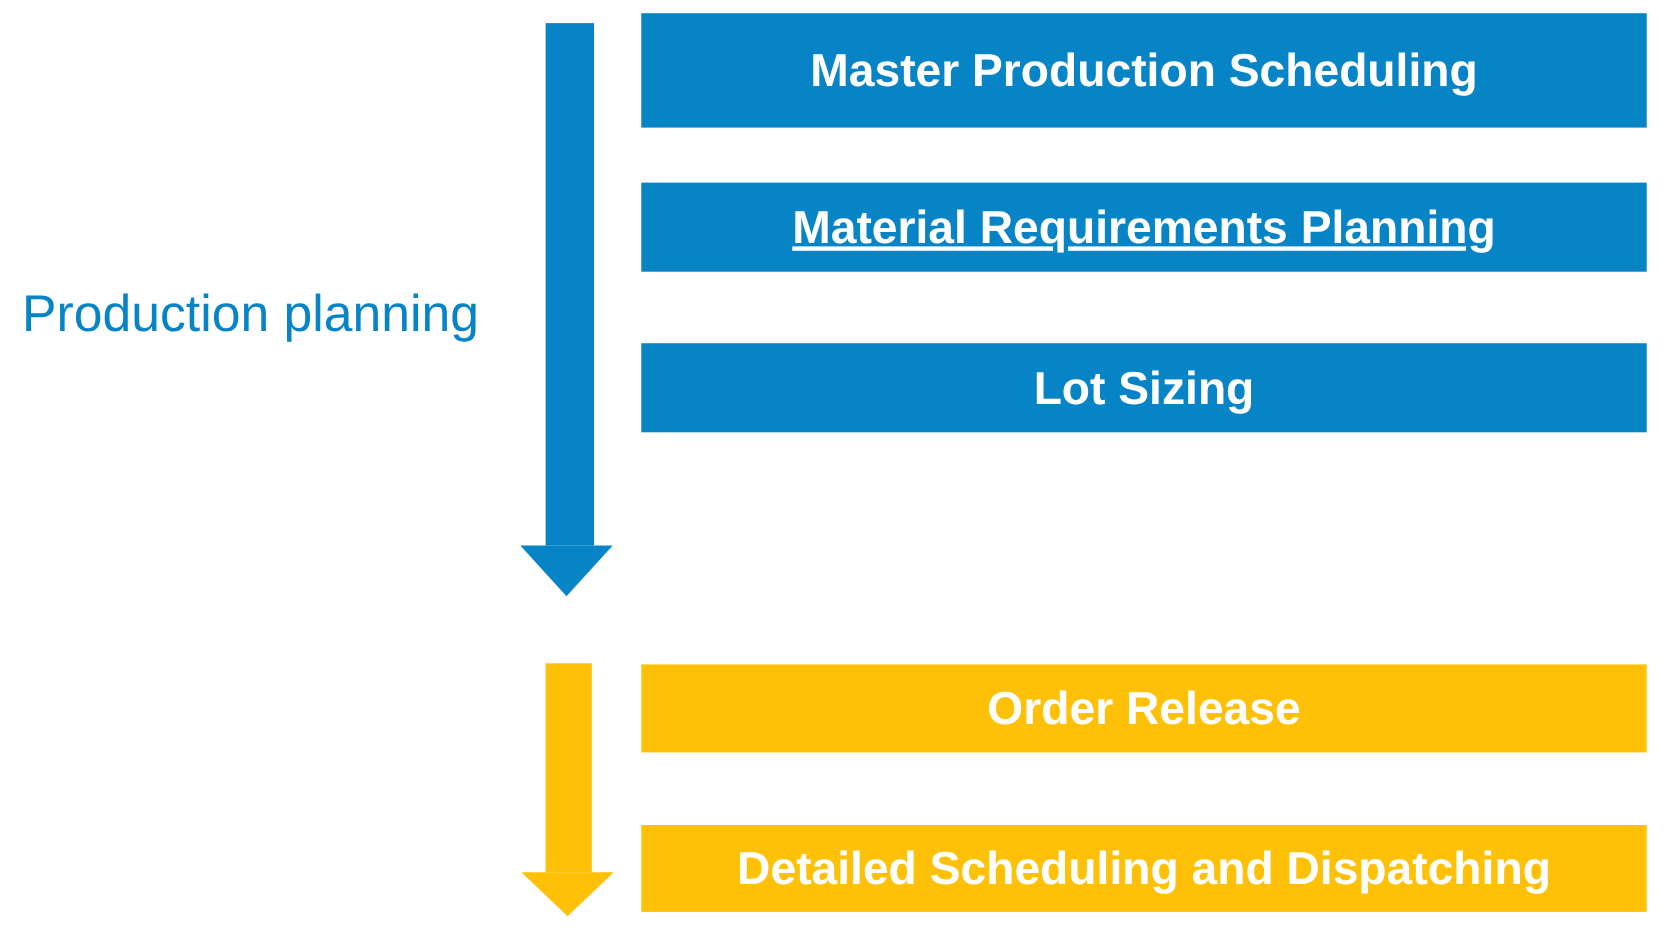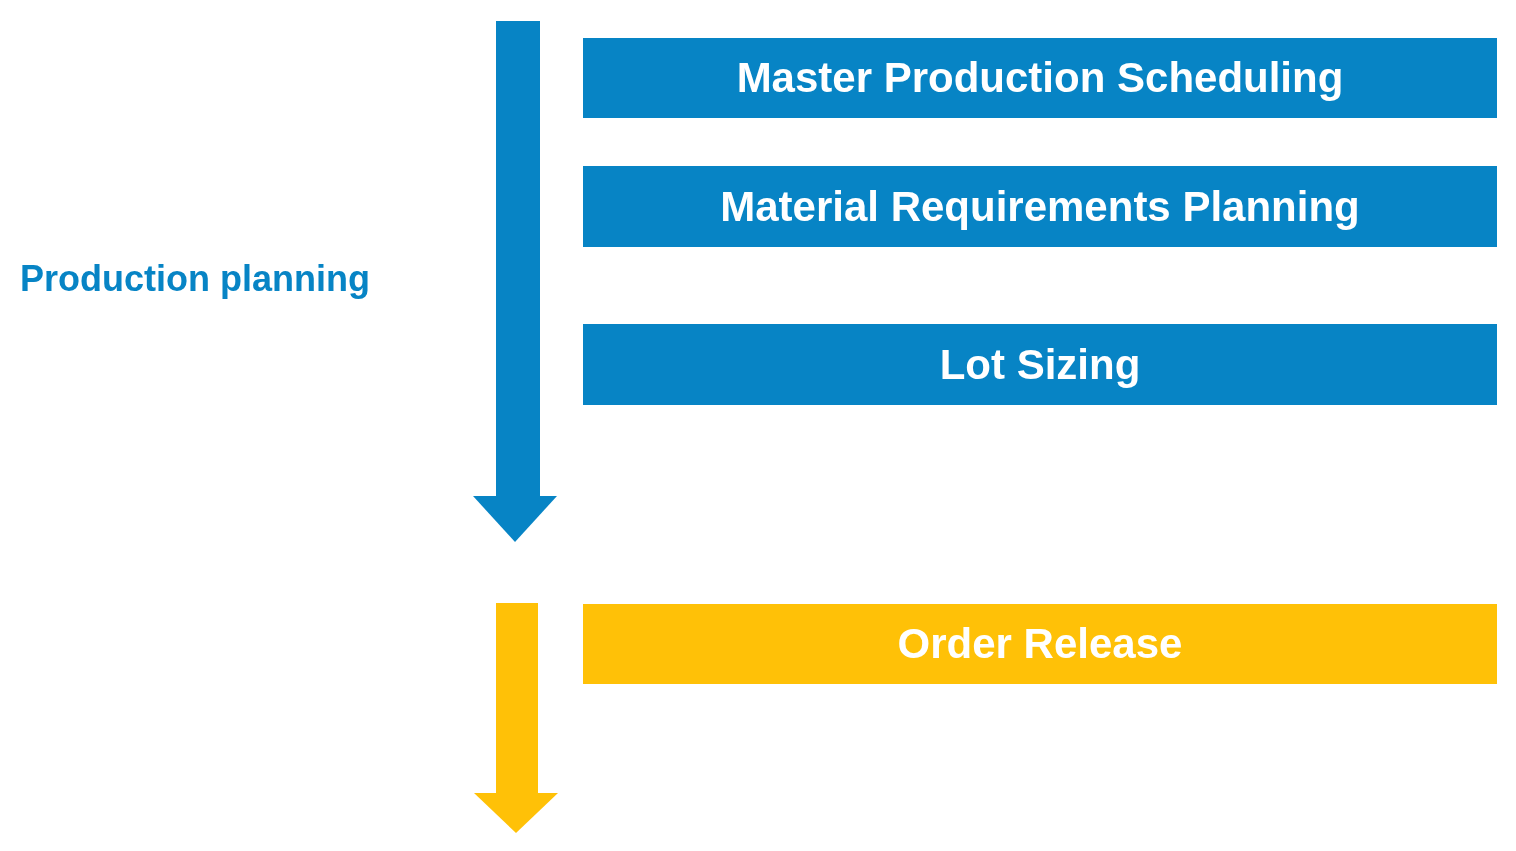--- a/index.html
+++ b/index.html
@@ -11,22 +11,22 @@
     position: relative;
     width: 1516px;
     height: 851px;
     background: var(--background, #ffffff);
     font-family: "Liberation Sans", "DejaVu Sans", sans-serif;
     overflow: hidden;
   }
   .phase-label {
     position: absolute;
     left: 20px;
-    font-size: 36px;
-    font-weight: bold;
+    font-size: 47px;
+    font-weight: normal;
     line-height: 1;
     white-space: nowrap;
   }
   .phase-label.planning { top: 261px; color: var(--planning, #0784C5); }
   .phase-label.control  { top: 698px; color: var(--control, #FFC107); }
 
   .flow-box {
     position: absolute;
     left: 583px;
     width: 914px;
@@ -35,23 +35,23 @@
     justify-content: center;
     color: var(--box_text, #ffffff);
     font-size: 42px;
     font-weight: bold;
     text-align: center;
     white-space: nowrap;
   }
   .flow-box.blue   { background: var(--planning, #0784C5); }
   .flow-box.yellow { background: var(--control, #FFC107); }
 
-  .pos-box1 { top: 38px;  height: 80px; }
-  .pos-box2 { top: 166px; height: 81px; }
-  .pos-box3 { top: 312px; height: 81px; margin-top: 12px; }
+  .pos-box1 { top: 12px;  height: 104px; }
+  .pos-box2 { top: 166px; height: 81px; text-decoration: underline; }
+  .pos-box3 { top: 312px; height: 81px; }
   .pos-box4 { top: 457px; height: 82px; }
   .pos-box5 { top: 604px; height: 80px; }
   .pos-box6 { top: 750px; height: 79px; }
 
   .arrow-shaft {
     position: absolute;
   }
   .arrow-head {
     position: absolute;
     width: 0;
@@ -96,14 +96,15 @@
 
   <div class="flow-box blue pos-box3">Lot Sizing</div>
 
 
 
   <div class="arrow-shaft control-shaft"></div>
   <div class="arrow-head control-head"></div>
 
   <div class="flow-box yellow pos-box5">Order Release</div>
 
+  <div class="flow-box yellow pos-box6">Detailed Scheduling and Dispatching</div>
 
 </div>
 
 </body></html>

